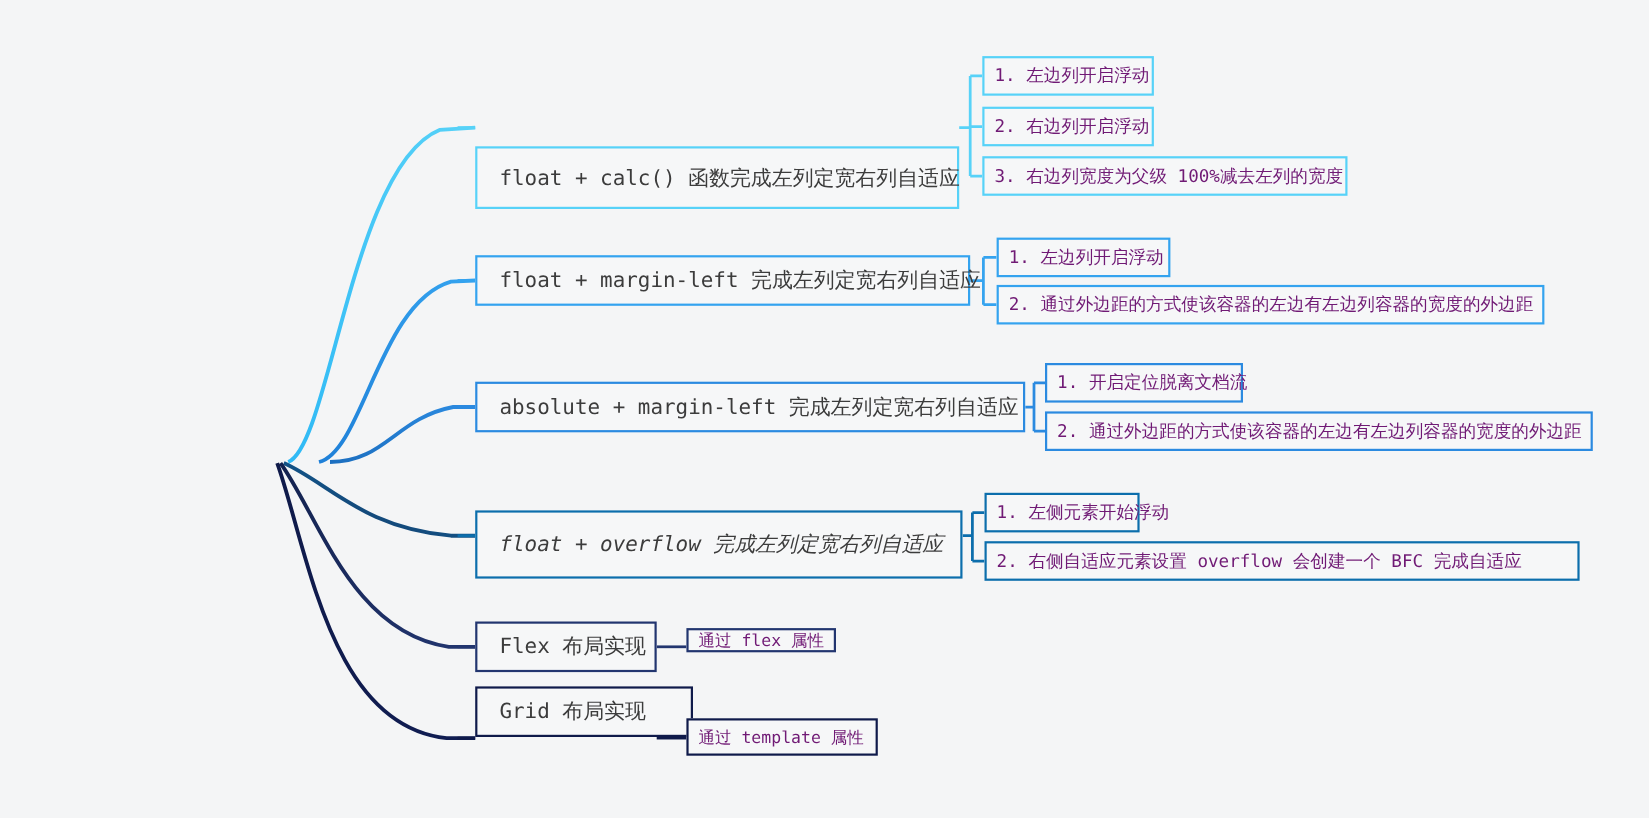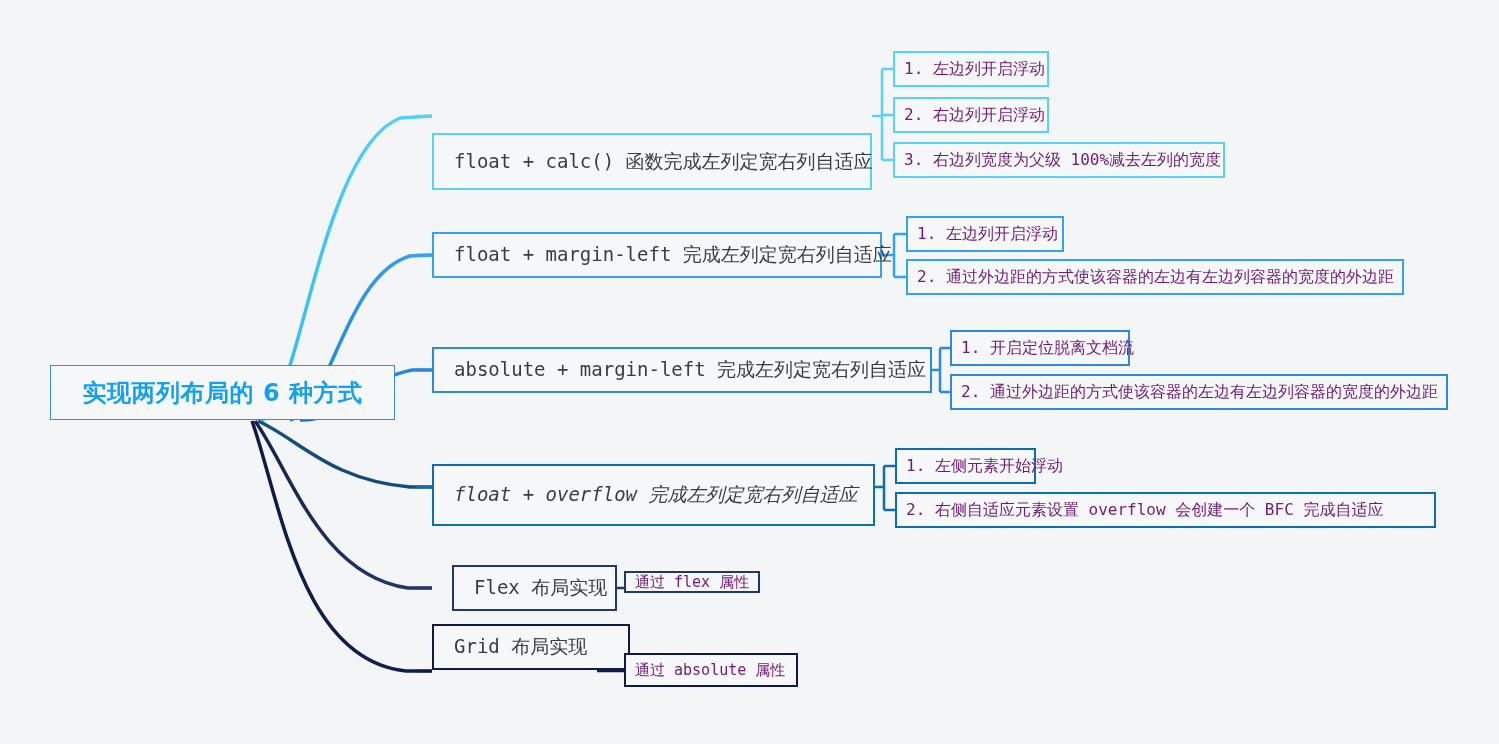--- a/index.html
+++ b/index.html
@@ -112,23 +112,20 @@
     <path d="M 597,671 L 624,671" fill="none" stroke="#0f1a4a" stroke-width="2.5"></path>
 
     <path d="M 416,116 L 432,116" fill="none" stroke="#57d2f8" stroke-width="2.5"></path>
     <path d="M 416,255 L 432,255" fill="none" stroke="#34a3ef" stroke-width="2.5"></path>
     <path d="M 416,370 L 432,370" fill="none" stroke="#2b8ae0" stroke-width="2.5"></path>
     <path d="M 416,487 L 432,487" fill="none" stroke="#0c6eac" stroke-width="2.5"></path>
     <path d="M 416,588 L 432,588" fill="none" stroke="#22356f" stroke-width="2.5"></path>
     <path d="M 416,671 L 432,671" fill="none" stroke="#0f1a4a" stroke-width="2.5"></path>
   </svg>
 
-  <div class="node node-root" id="root-node" style="left: 50px; top: 365px; width: 345px; height: 55px; border-color: rgb(59, 143, 196); color: rgb(18, 160, 240);">
-    <span>实现两列布局的 6 种方式</span>
-  </div>
 
   <div id="nodes-layer">
       <div class="node node-branch" style="left: 432px; top: 93px; width: 440px; height: 57px; border-color: rgb(87, 210, 248); margin-top: 40px;">
         <span>float + calc() 函数完成左列定宽右列自适应</span>
       </div>
       <div class="node node-leaf" style="left: 893px; top: 51px; width: 156px; height: 36px; border-color: rgb(87, 210, 248);">
         <span>1. 左边列开启浮动</span>
       </div>
       <div class="node node-leaf" style="left: 893px; top: 97px; width: 156px; height: 36px; border-color: rgb(87, 210, 248);">
         <span>2. 右边列开启浮动</span>
@@ -156,26 +153,26 @@
       </div>
       <div class="node node-branch" style="left: 432px; top: 464px; width: 443px; height: 62px; border-color: rgb(12, 110, 172); font-style: italic;">
         <span>float + overflow 完成左列定宽右列自适应</span>
       </div>
       <div class="node node-leaf" style="left: 895px; top: 448px; width: 141px; height: 36px; border-color: rgb(12, 110, 172);">
         <span>1. 左侧元素开始浮动</span>
       </div>
       <div class="node node-leaf" style="left: 895px; top: 492px; width: 541px; height: 36px; border-color: rgb(12, 110, 172);">
         <span>2. 右侧自适应元素设置 overflow 会创建一个 BFC 完成自适应</span>
       </div>
-      <div class="node node-branch" style="left: 452px; top: 565px; width: 165px; height: 46px; border-color: rgb(34, 53, 111);">
+      <div class="node node-branch" style="left: 432px; top: 565px; width: 165px; height: 46px; border-color: rgb(34, 53, 111);">
         <span>Flex 布局实现</span>
       </div>
       <div class="node node-leaf node-leaf-sm" style="left: 624px; top: 571px; width: 136px; height: 22px; border-color: rgb(34, 53, 111);">
         <span>通过 flex 属性</span>
       </div>
       <div class="node node-branch" style="left: 432px; top: 624px; width: 198px; height: 46px; border-color: rgb(15, 26, 74);">
         <span>Grid 布局实现</span>
       </div>
       <div class="node node-leaf node-leaf-sm" style="left: 624px; top: 653px; width: 174px; height: 34px; border-color: rgb(15, 26, 74);">
-        <span>通过 absolute 属性</span>
+        <span>通过 template 属性</span>
       </div>
     </div>
 </div>
 
 </body></html>

